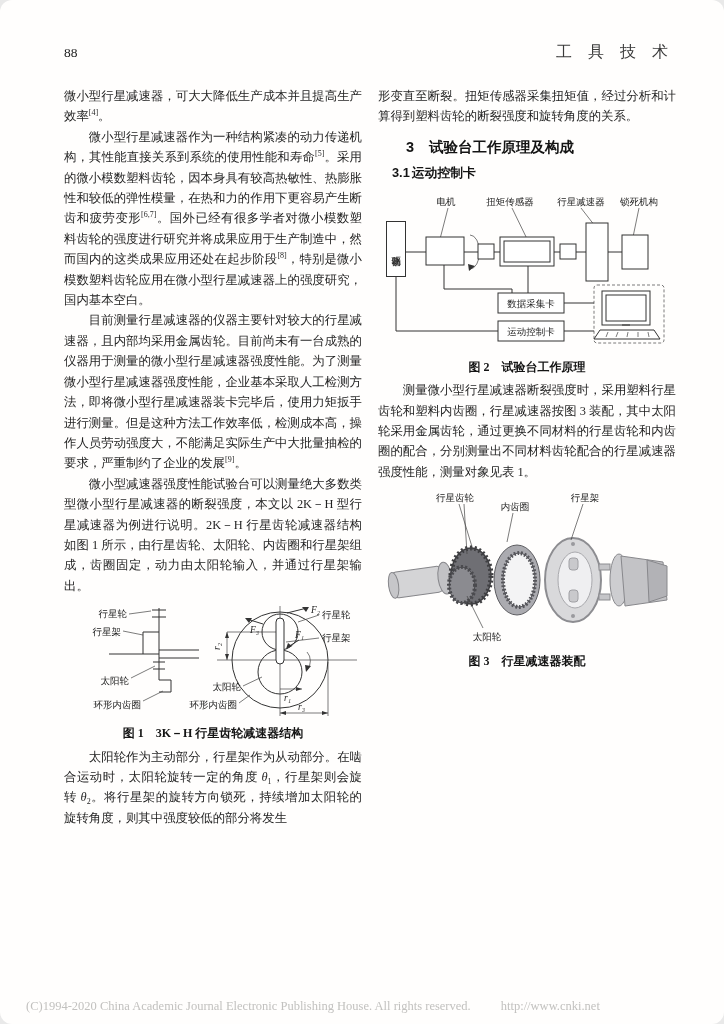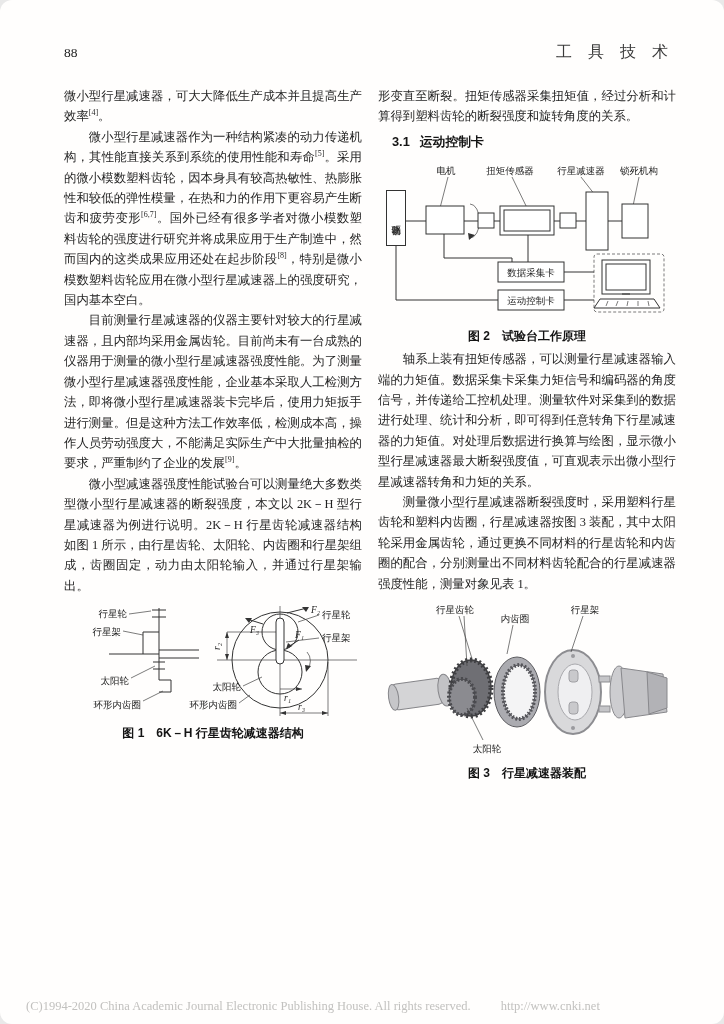--- a/index.html
+++ b/index.html
@@ -28,25 +28,25 @@
     font-family:"Liberation Sans","DejaVu Sans",sans-serif;
     font-size:14.5px; font-weight:bold; color:#141414;
     margin:11px 0 9px 28px; line-height:18px;
   }
   .sec .sec-num { margin-right:15px; }
   .subsec {
     font-family:"Liberation Sans","DejaVu Sans",sans-serif;
     font-size:12.8px; font-weight:bold; color:#141414;
     margin:7px 0 6px 14px; line-height:16px;
   }
-  .subsec .sec-num { margin-right:10px; }
+  .subsec .sec-num { margin-right:2px; }
   
   figure { margin:6px 0 3px; text-align:center; }
   figcaption {
-    font-family:Liberation Sans, sans-serif;
+    font-family:Liberation Serif, serif;
     font-size:12px; font-weight:bold; color:#141414; margin-top:3px;
   }
   figcaption .cap-no { margin-right:12px; }
   svg { display:block; margin:0 auto; }
   svg text { font-size:9.5px; fill:#222; font-family:"Liberation Serif","DejaVu Serif",serif; }
   .ln { stroke:#333; stroke-width:1; fill:none; }
   .thin { stroke:#444; stroke-width:0.7; fill:none; }
   .bx { stroke:#333; stroke-width:1; fill:#fff; }
   .ar { fill:#333; stroke:none; }
   .fig2-wrap { position:relative; width:290px; margin:12px auto; }
@@ -153,29 +153,33 @@
             <polygon class="ar" points="263,111 257,109 257,113"></polygon>
             <text x="233" y="108" font-style="italic">r₃</text>
 
             <line class="thin" x1="178" y1="84" x2="197" y2="75"></line>
             <text text-anchor="end" x="176" y="88">太阳轮</text>
             <line class="thin" x1="174" y1="101" x2="185" y2="93"></line>
             <text text-anchor="end" x="172" y="106">环形内齿圈</text>
           </g>
         </svg>
         <figcaption>
-          <span class="cap-no">图 1</span><span>6K－H 行星齿轮减速器结构</span>
+          <span class="cap-no">图 1</span><span>3K－H 行星齿轮减速器结构</span>
         </figcaption>
       </figure>
 
+      <p class="indent"><span>太阳轮作为主动部分，行星架作为从动部分。在啮合运动时，太阳轮旋转一定的角度 </span><i>θ</i><sub>1</sub><span>，行星架则会旋转 </span><i>θ</i><sub>2</sub><span>。将行星架的旋转方向锁死，持续增加太阳轮的旋转角度，则其中强度较低的部分将发生</span></p>
     </div>
 
     <div class="col">
       <p><span>形变直至断裂。扭矩传感器采集扭矩值，经过分析和计算得到塑料齿轮的断裂强度和旋转角度的关系。</span></p>
 
+      <h2 class="sec">
+        <span class="sec-num">3</span><span>试验台工作原理及构成</span>
+      </h2>
       <h3 class="subsec">
         <span class="sec-num">3.1</span><span>运动控制卡</span>
       </h3>
 
 
       <figure>
         <div class="fig2-wrap">
           <svg width="290" height="152" viewBox="0 0 290 152">
             <g>
 
@@ -224,21 +228,20 @@
               </g>
             </g>
           </svg>
           <div class="driver-box">驱动器</div>
         </div>
         <figcaption>
           <span class="cap-no">图 2</span><span>试验台工作原理</span>
         </figcaption>
       </figure>
 
-      <p class="indent"><span>轴系上装有扭矩传感器，可以测量行星减速器输入端的力矩值。数据采集卡采集力矩信号和编码器的角度信号，并传递给工控机处理。测量软件对采集到的数据进行处理、统计和分析，即可得到任意转角下行星减速器的力矩值。对处理后数据进行换算与绘图，显示微小型行星减速器最大断裂强度值，可直观表示出微小型行星减速器转角和力矩的关系。</span></p>
       <p class="indent"><span>测量微小型行星减速器断裂强度时，采用塑料行星齿轮和塑料内齿圈，行星减速器按图 3 装配，其中太阳轮采用金属齿轮，通过更换不同材料的行星齿轮和内齿圈的配合，分别测量出不同材料齿轮配合的行星减速器强度性能，测量对象见表 1。</span></p>
 
       <figure>
         <svg width="296" height="160" viewBox="0 0 296 160">
           <g>
 
             <g transform="rotate(-8 60 90)">
               <rect x="12" y="78" width="52" height="26" rx="6" fill="#d4d4d6" stroke="#86868a"></rect>
               <ellipse cx="14" cy="91" rx="5" ry="13" fill="#c6c6c9" stroke="#86868a"></ellipse>
               <ellipse cx="66" cy="91" rx="7" ry="16" fill="#c2c2c5" stroke="#86868a"></ellipse>

